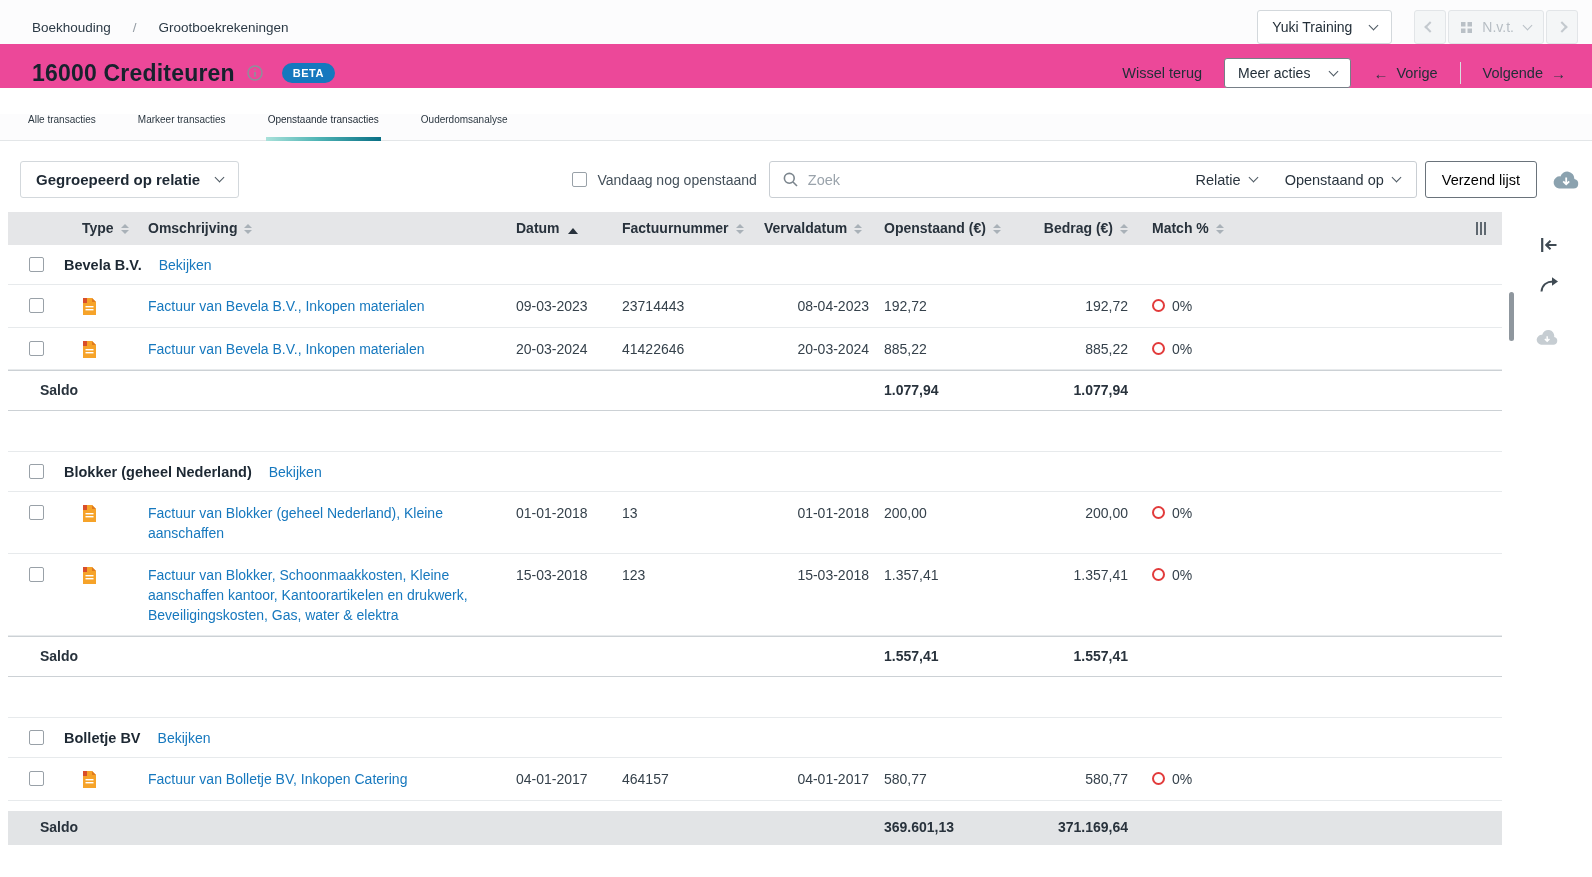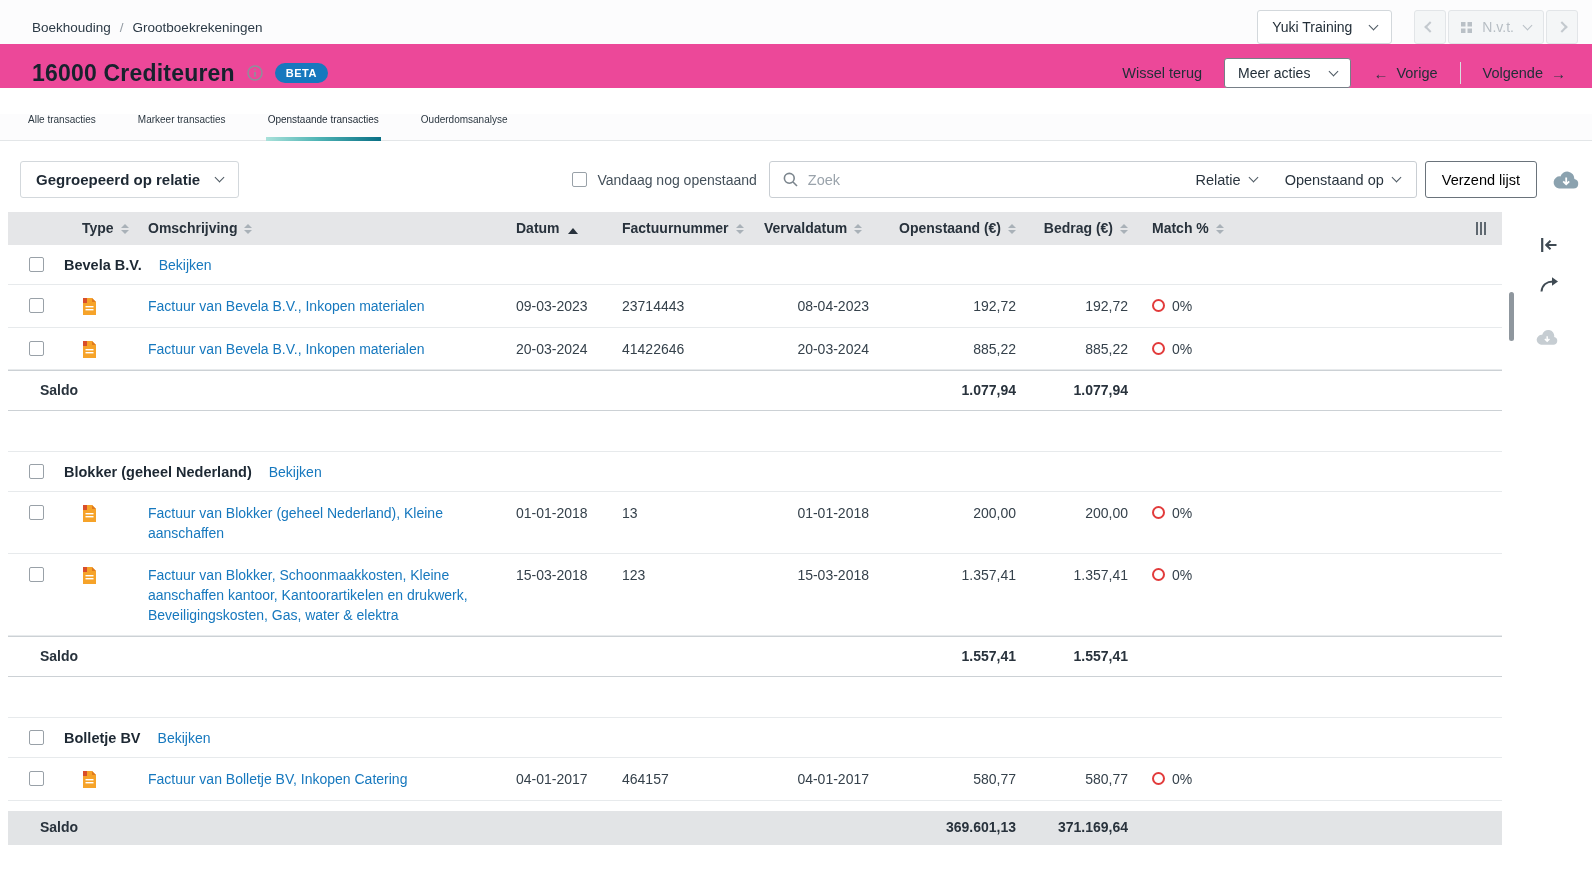--- a/index.html
+++ b/index.html
@@ -1,39 +1,39 @@
 <!DOCTYPE html>
 <html><head>
 <meta charset="utf-8">
 <style>
   *{box-sizing:border-box;margin:0;padding:0}
   html,body{width:1592px;height:877px}
   body{font-family:"Liberation Sans",sans-serif;background:#fff;color:#27323c;overflow:hidden;position:relative;font-size:14px}
 
   
   .topbar{display:flex;justify-content:space-between;align-items:center;padding:10px 14px 0 32px;background:#fcfcfd}
-  .breadcrumb{font-size:13.5px;color:#2c3a46;display:flex;gap:9px;align-items:center}
+  .breadcrumb{font-size:13.5px;color:#2c3a46;display:flex;gap:22px;align-items:center}
   .breadcrumb .crumb{cursor:pointer}
   .breadcrumb .sep{color:#939ba3}
   .topbar-right{display:flex;align-items:center;gap:22px}
   .btn{display:inline-flex;align-items:center;background:#fff;border:1px solid #d3d8dc;border-radius:3px;cursor:pointer;font-family:inherit;font-size:14px;color:#222e38}
   .org-btn{height:34px;padding:0 14px;gap:18px}
   .chev{width:7px;height:7px;border-right:1.7px solid #4d5862;border-bottom:1.7px solid #4d5862;transform:rotate(45deg);display:inline-block;margin-top:-4px;flex:none}
   .chev.light{border-color:#b9c0c6}
   .nav-group{display:flex;gap:2px}
   .nav-sq{width:32px;height:34px;justify-content:center;background:#f4f6f7;border-color:#e2e5e8}
   .nav-mid{height:34px;padding:0 12px;gap:10px;background:#f4f6f7;border-color:#e2e5e8;color:#b7bec4}
   .chev-left{width:8px;height:8px;border-left:2px solid #c3c9ce;border-bottom:2px solid #c3c9ce;transform:rotate(45deg)}
   .chev-right{width:8px;height:8px;border-right:2px solid #c3c9ce;border-top:2px solid #c3c9ce;transform:rotate(45deg)}
 
   
   .titlebar{display:flex;align-items:center;padding:14px 26px 0 32px;background:#ec4899}
   .page-title{font-size:23px;font-weight:700;color:#17222d;letter-spacing:.2px}
   .info-ic{margin-left:12px;display:inline-flex;cursor:pointer}
-  .beta{margin-left:12px;background:#1678be;color:#fff;font-size:11px;font-weight:700;letter-spacing:.5px;padding:4px 11px;border-radius:11px}
+  .beta{margin-left:19px;background:#1678be;color:#fff;font-size:11px;font-weight:700;letter-spacing:.5px;padding:4px 11px;border-radius:11px}
   .title-actions{margin-left:auto;display:flex;align-items:center;gap:22px;font-size:14.5px;color:#222e38}
   .linklike{cursor:pointer}
   .meer-btn{height:30px;padding:0 13px;gap:20px;border-color:#767f87}
   .navpair{display:flex;align-items:center;gap:8px;cursor:pointer}
   .navpair .arrow{font-size:15px;color:#2a353f}
   .vdiv{width:1px;height:22px;background:#d9dde0}
 
   
   .tabs{display:flex;gap:38px;padding:0 0 0 26px;margin-top:26px;border-bottom:1px solid #e3e6e8;background:#fcfcfd}
   .tab{padding:0 2px 15px 2px;font-size:10px;color:#2c3842;cursor:pointer;position:relative;white-space:nowrap}
@@ -60,21 +60,21 @@
   .thead .c{align-items:center;padding-top:0;padding-bottom:0}
   .c{display:flex;align-items:flex-start;padding:12px 0 10px 0;line-height:1.4}
   .c-check{justify-content:center;padding-top:13px}
   .thead .c-check{padding-top:0}
   .c-type{padding-left:18px}
   .c-desc{padding-left:20px;padding-right:18px}
   .c-date{padding-left:16px}
   .c-inv{padding-left:14px}
   .c-due{justify-content:flex-end;padding-right:15px}
   .thead .c-due{justify-content:flex-start;padding-left:18px;padding-right:0}
-  .c-open{justify-content:flex-end;padding-right:16px}
+  .c-open{padding-right:16px}
   .c-amt{justify-content:flex-end;padding-right:16px}
   .c-match{padding-left:8px}
   .c-last{justify-content:flex-end;padding-right:16px}
   .sort{display:inline-flex;flex-direction:column;gap:2px;margin-left:7px;margin-top:1px}
   .sort i{width:0;height:0;border-left:4px solid transparent;border-right:4px solid transparent;display:block}
   .sort .up{border-bottom:4px solid #a9b1b8}
   .sort .down{border-top:4px solid #a9b1b8}
   .asc{width:0;height:0;border-left:5px solid transparent;border-right:5px solid transparent;border-bottom:6px solid #28323c;display:inline-block;margin-left:8px;margin-top:4px}
   .colicon{display:inline-flex;gap:2px;cursor:pointer}
   .colicon i{width:2px;height:13px;background:#5f6870;display:block}

